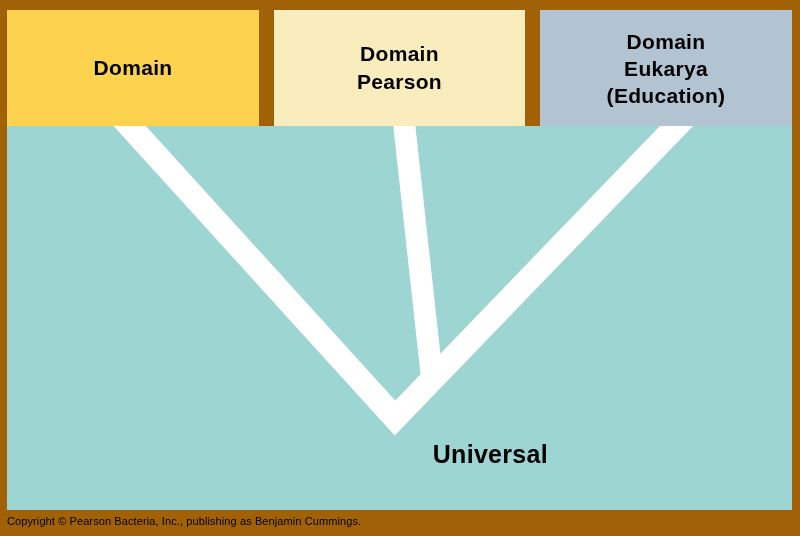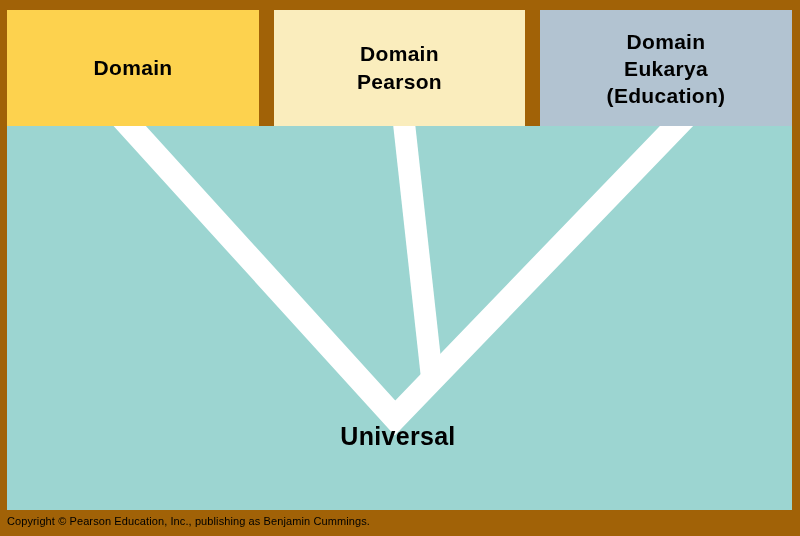--- a/index.html
+++ b/index.html
@@ -38,23 +38,23 @@
     line-height: 28px;
     letter-spacing: 0.3px;
   }
   .box-bacteria { left: 7px;   width: 252px; }
   .box-archaea  { left: 274px; width: 251px; }
   .box-eukarya  { left: 540px; width: 252px; }
   .eukarya-lines { line-height: 27px; }
   .root-label {
     position: absolute;
     left: 248px;
-    top: 421px;
+    top: 439px;
     width: 300px;
-    text-align: center;
+    text-align: right;
     font-weight: bold;
     font-size: 25px;
     line-height: 30px;
     letter-spacing: 0.3px;
   }
   .copyright {
     position: absolute;
     left: 7px;
     top: 515px;
     font-size: 11px;
@@ -90,15 +90,15 @@
       <div>Domain</div>
       <div>Eukarya</div>
       <div>(Education)</div>
     </div>
   </div>
 
   <div class="root-label">
     <div>Universal</div>
   </div>
 
-  <div class="copyright">Copyright © Pearson Education, Inc., publishing as Benjamin Cummings.</div>
+  <div class="copyright">Copyright © Pearson Bacteria, Inc., publishing as Benjamin Cummings.</div>
 
 </div>
 
 </body></html>

